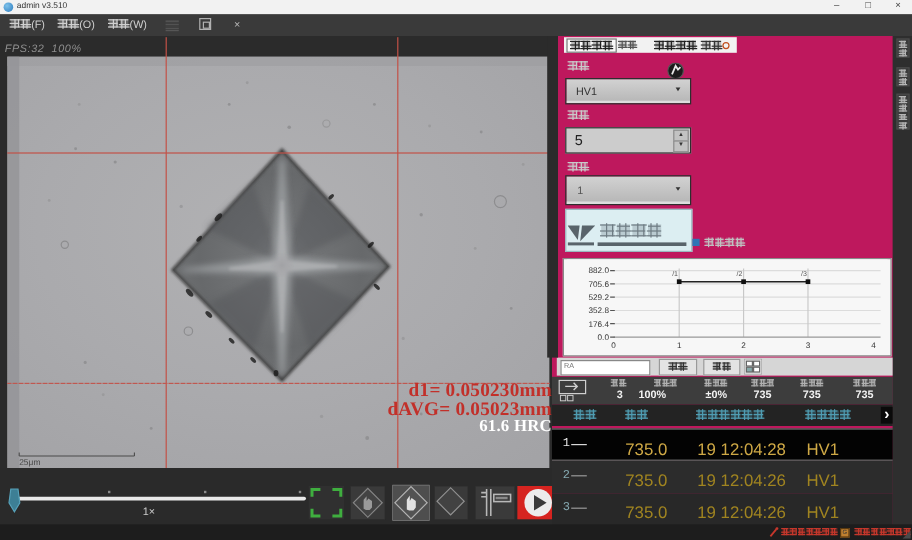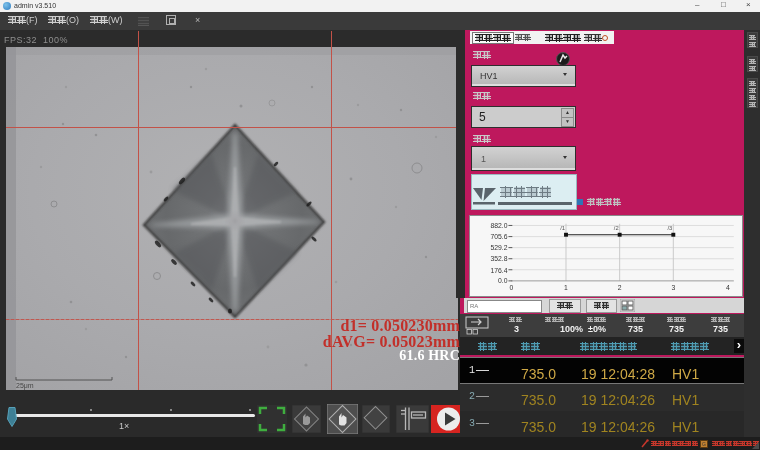--- a/index.html
+++ b/index.html
@@ -10,21 +10,21 @@
   #titlebar{left:0;top:0;width:760px;height:12px;background:#f2f2f2;}
   #titleicon{left:3px;top:2px;width:8px;height:8px;border-radius:50%;
      background:radial-gradient(circle at 35% 35%,#7ec2ea,#2b7bc0);}
   #titletext{left:14px;top:2px;font-size:7px;color:#333;}
   .winbtn{top:-1px;font-size:8px;color:#444;height:12px;line-height:12px;}
   
   #menubar{left:0;top:12px;width:760px;height:18px;background:#3a3a3a;}
   .menuitem{top:3px;font-size:9px;color:#cfcfcf;}
   
   #camera{left:0;top:30px;width:460px;height:360px;background:#2b2b2b;}
-  #fps{left:4px;top:5px;font-size:9px;color:#8f8f8f;letter-spacing:0.5px;}
+  #fps{left:4px;top:5px;font-size:9px;color:#8f8f8f;letter-spacing:0.5px;font-style:italic;}
   
   #controlbar{left:0;top:390px;width:466px;height:47px;background:#2a2a2a;}
   #sliderline{left:13px;top:414px;width:242px;height:3px;background:#e9e9e9;border-radius:2px;}
   #speed{left:119px;top:421px;font-size:9px;color:#c9c9c9;}
   
   #statusbar{left:0;top:437px;width:760px;height:13px;background:#1d1d1d;}
   .stattext{top:3px;font-size:6.8px;color:#c6372c;}
   
   #panel{left:460px;top:30px;width:284px;height:407px;background:#be185d;}
   #strip{left:744px;top:30px;width:16px;height:407px;background:#2e2e2e;}
@@ -372,21 +372,21 @@
             <rect x="8" y="13.5" width="4.5" height="4.5"></rect>
           </g>
       </svg>
       <div class="abs sthead" style="left:49px;"><i class="g"></i><i class="h"></i></div>
       <div class="abs sthead" style="left:85px;"><i class="g"></i><i class="h"></i><i class="g"></i></div>
       <div class="abs sthead" style="left:127px;"><i class="h"></i><i class="g"></i><i class="h"></i></div>
       <div class="abs sthead" style="left:166px;"><i class="g"></i><i class="h"></i><i class="g"></i></div>
       <div class="abs sthead" style="left:207px;"><i class="h"></i><i class="g"></i><i class="h"></i></div>
       <div class="abs sthead" style="left:251px;"><i class="g"></i><i class="h"></i><i class="g"></i></div>
       <div class="abs stval" style="left:54px;">3</div>
-      <div class="abs stval" style="left:100px;text-align:center;">100%</div>
+      <div class="abs stval" style="left:72px;text-align:center;">100%</div>
       <div class="abs stval" style="left:128px;">±0%</div>
       <div class="abs stval" style="left:168px;">735</div>
       <div class="abs stval" style="left:209px;">735</div>
       <div class="abs stval" style="left:253px;">735</div>
     </div>
 
     <div class="abs" id="thead">
       <div class="abs th" style="left:18px;"><i class="h"></i><i class="g"></i></div>
       <div class="abs th" style="left:61px;"><i class="h"></i><i class="g"></i></div>
       <div class="abs th" style="left:120px;"><i class="h"></i><i class="g"></i><i class="h"></i><i class="g"></i><i class="h"></i><i class="g"></i></div>

